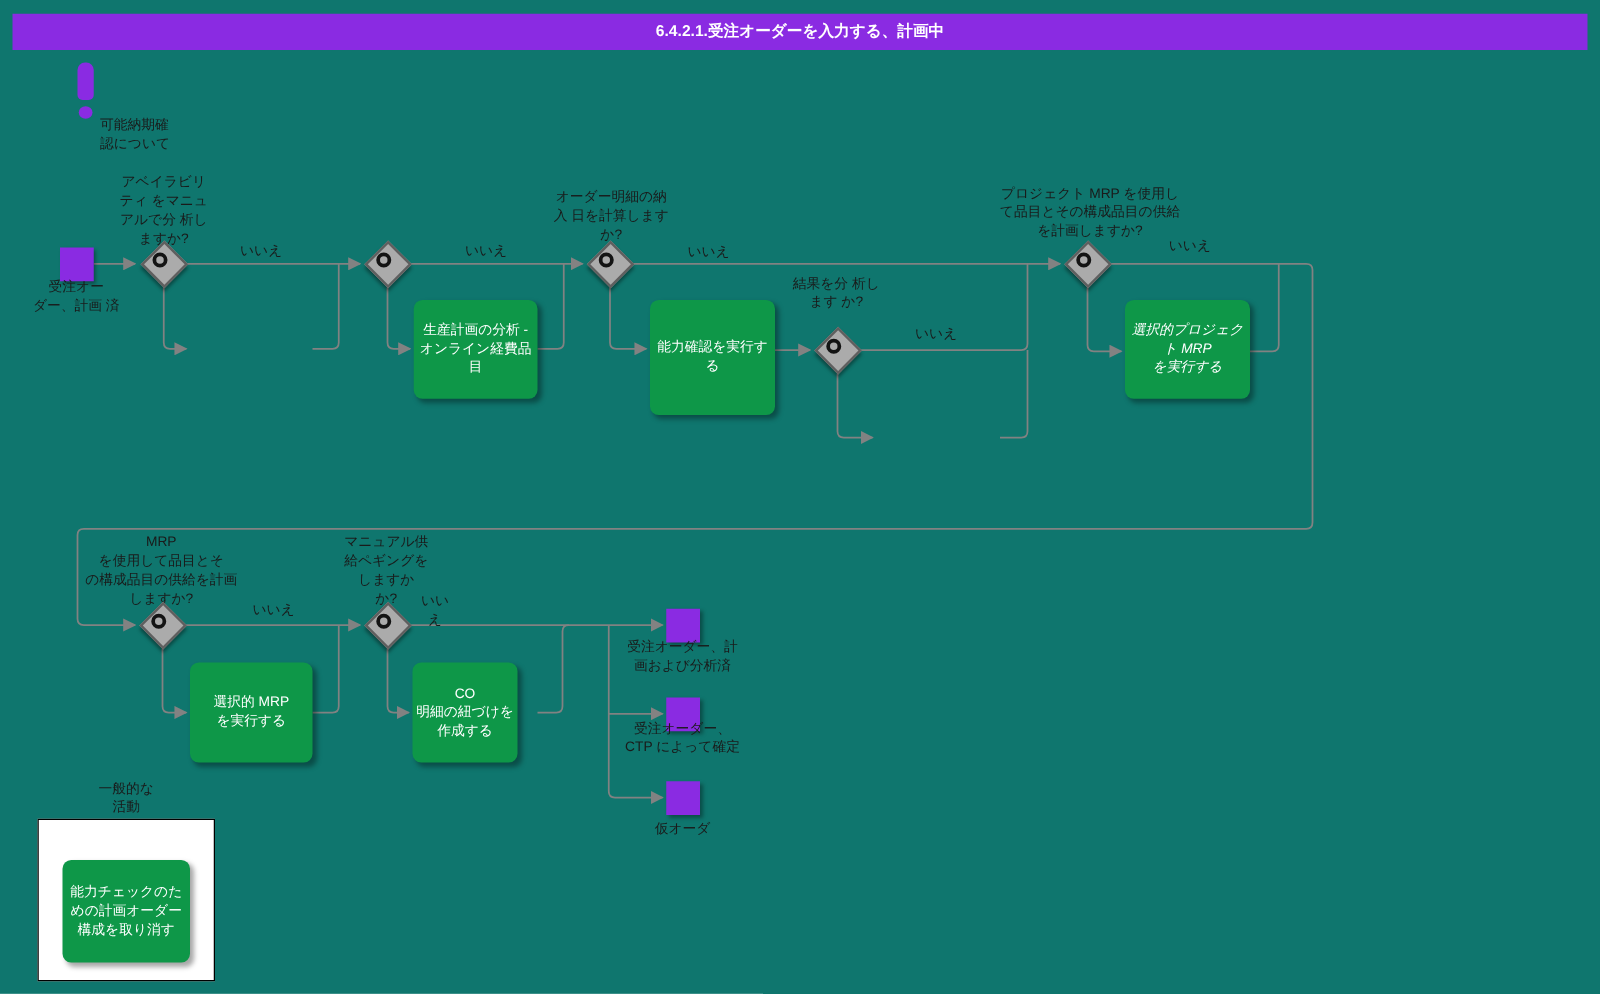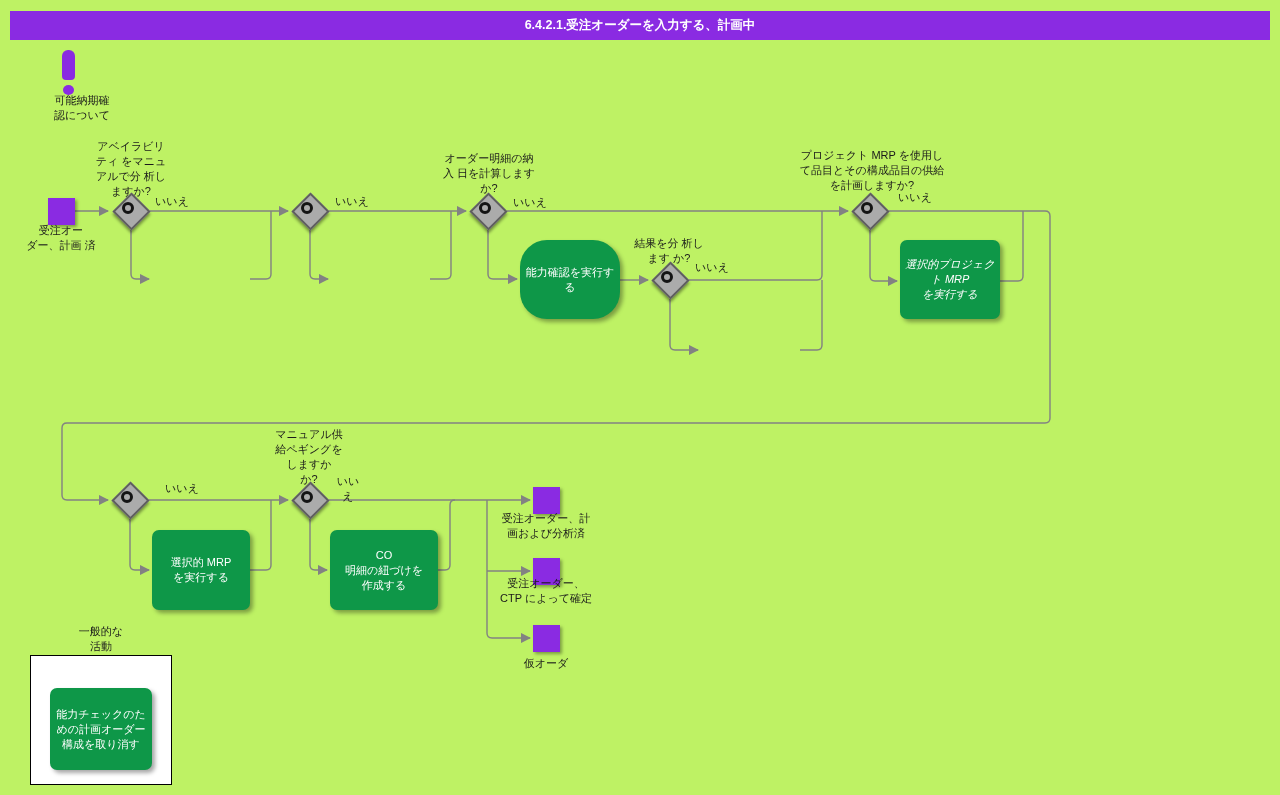--- a/index.html
+++ b/index.html
@@ -1,28 +1,28 @@
 <!DOCTYPE html>
 <html><head>
 <meta charset="utf-8">
 <style>
   * { margin: 0; padding: 0; box-sizing: border-box; }
   body { font-family: "Liberation Sans", sans-serif; background: #ffffff; }
   #canvas {
     position: relative; width: 1280px; height: 795px;
-    background: #bef264; overflow: hidden;
+    background: #0f766e; overflow: hidden;
     font-size: 11px; color: #1a1a1a;
   }
   .titlebar {
     position: absolute; left: 10px; top: 11px; width: 1260px; height: 29px;
     background: #8A2BE2; color: #ffffff; font-weight: bold; font-size: 12.5px;
     display: flex; align-items: center; justify-content: center;
   }
   .label { position: absolute; white-space: pre-line; line-height: 15px; text-align: center; }
-  .label.left { text-align: center; }
+  .label.left { text-align: left; margin-left: 40px; }
   svg.edges { position: absolute; left: 0; top: 0; pointer-events: none; }
   .activity {
     position: absolute; background: #0E9748; border-radius: 7px;
     color: #ffffff; display: flex; align-items: center; justify-content: center;
     text-align: center; white-space: pre-line; line-height: 15px; font-size: 11px;
     box-shadow: 3px 3px 4px rgba(0,0,0,0.35); cursor: pointer;
   }
   .event-square {
     position: absolute; width: 27px; height: 27px; background: #8A2BE2;
     box-shadow: 2px 2px 3px rgba(0,0,0,0.35);
@@ -113,71 +113,78 @@
     <div class="gw-diamond"></div>
     <div class="gw-circle"></div>
   </div>
   <div class="label left" style="left:152px; top:194px; width:40px;">いいえ</div>
 
   <div class="gateway" style="left:291px; top:192px;">
     <div class="gw-diamond"></div>
     <div class="gw-circle"></div>
   </div>
   <div class="label left" style="left:332px; top:194px; width:40px;">いいえ</div>
+  <div class="activity" style="left:331px; top:240px; width:99px; height:79px;">生産計画の分析 -
+オンライン経費品
+目</div>
 
   <div class="label" style="left:424px; top:151px; width:130px;">オーダー明細の納
 入 日を計算します
 か?</div>
   <div class="gateway" style="left:469px; top:192px;">
     <div class="gw-diamond"></div>
     <div class="gw-circle"></div>
   </div>
   <div class="label left" style="left:510px; top:195px; width:40px;">いいえ</div>
-  <div class="activity" style="left:520px; top:240px; width:100px; height:79px;border-radius:27px;">能力確認を実行す
+  <div class="activity" style="left:520px; top:240px; width:100px; height:92px;">能力確認を実行す
 る</div>
 
-  <div class="label" style="left:609px; top:236px; width:120px;">結果を分 析し
+  <div class="label" style="left:609px; top:220px; width:120px;">結果を分 析し
 ます か?</div>
   <div class="gateway" style="left:651px; top:261px;">
     <div class="gw-diamond"></div>
     <div class="gw-circle"></div>
   </div>
   <div class="label left" style="left:692px; top:260px; width:40px;">いいえ</div>
 
   <div class="label" style="left:782px; top:148px; width:180px;">プロジェクト MRP を使用し
 て品目とその構成品目の供給
 を計画しますか?</div>
   <div class="gateway" style="left:851px; top:192px;">
     <div class="gw-diamond"></div>
     <div class="gw-circle"></div>
   </div>
   <div class="label left" style="left:895px; top:190px; width:40px;">いいえ</div>
   <div class="activity" style="left:900px; top:240px; width:100px; height:79px;font-style:italic;">選択的プロジェク
 ト MRP
 を実行する</div>
 
+  <div class="label" style="left:44px; top:427px; width:170px;">MRP
+を使用して品目とそ
+の構成品目の供給を計画
+しますか?</div>
   <div class="gateway" style="left:111px; top:481px;">
     <div class="gw-diamond"></div>
     <div class="gw-circle"></div>
   </div>
   <div class="label left" style="left:162px; top:481px; width:40px;">いいえ</div>
   <div class="activity" style="left:152px; top:530px; width:98px; height:80px;">選択的 MRP
 を実行する</div>
 
   <div class="label" style="left:249px; top:427px; width:120px;">マニュアル供
 給ペギングを
 しますか
 か?</div>
   <div class="gateway" style="left:291px; top:481px;">
     <div class="gw-diamond"></div>
     <div class="gw-circle"></div>
   </div>
   <div class="label" style="left:334px; top:474px; width:28px;">いい
 え</div>
-  <div class="activity" style="left:330px; top:530px; width:108px; height:80px;">CO
+  <div class="activity" style="left:330px; top:530px; width:84px; height:80px;">CO
 明細の紐づけを
 作成する</div>
 
   <div class="event-square" style="left:533px; top:487px;"></div>
   <div class="label" style="left:486px; top:511px; width:120px;">受注オーダー、計
 画および分析済</div>
 
   <div class="event-square" style="left:533px; top:558px;"></div>
   <div class="label" style="left:481px; top:576px; width:130px;">受注オーダー、
 CTP によって確定</div>

